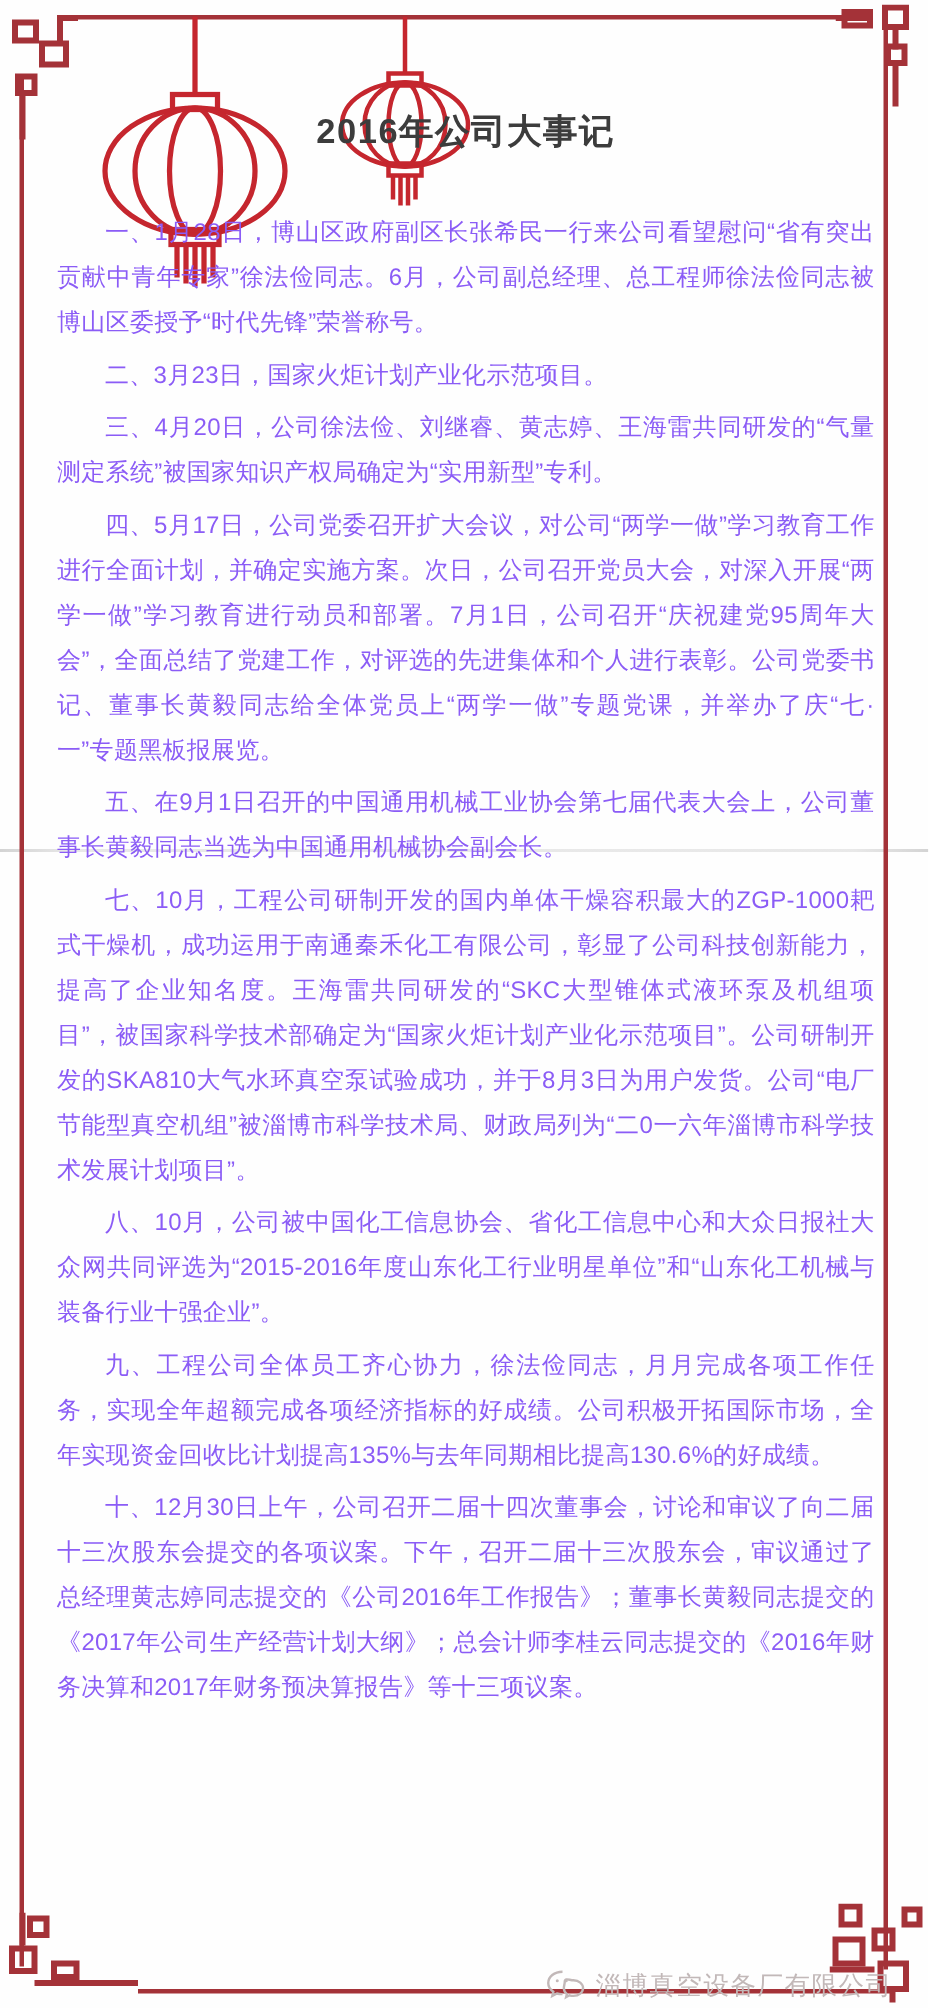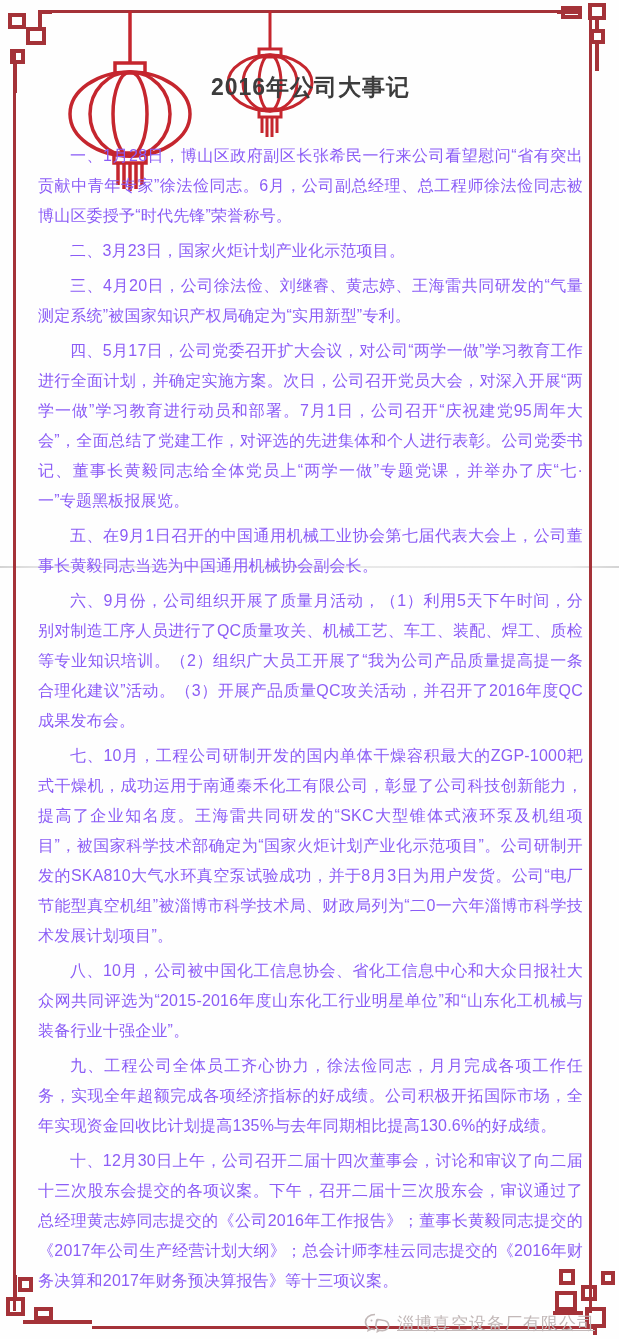--- a/index.html
+++ b/index.html
@@ -41,21 +41,21 @@
     font-size:16px;line-height:30px;
     color:#8b5cf6;
     text-align:justify;
     text-indent:2em;
     letter-spacing:0.2px;
   }
   
   .footer{
     position:absolute;right:24px;bottom:4px;z-index:4;
     display:flex;align-items:center;gap:7px;
-    color:#c2b8b8;font-size:17px;letter-spacing:1px;text-decoration:underline;
+    color:#c2b8b8;font-size:17px;letter-spacing:1px;
   }
 </style>
 </head>
 <body>
 
 <div class="page">
 
   <div class="frame-line line-top"></div>
   <div class="frame-line line-right"></div>
   <div class="frame-line line-left"></div>
@@ -134,21 +134,20 @@
   <div class="seam"></div>
 
   <div class="content">
     <h1 class="title">2016年公司大事记</h1>
     <div class="body">
       <p>一、1月28日，博山区政府副区长张希民一行来公司看望慰问“省有突出贡献中青年专家”徐法俭同志。6月，公司副总经理、总工程师徐法俭同志被博山区委授予“时代先锋”荣誉称号。</p>
       <p>二、3月23日，国家火炬计划产业化示范项目。</p>
       <p>三、4月20日，公司徐法俭、刘继睿、黄志婷、王海雷共同研发的“气量测定系统”被国家知识产权局确定为“实用新型”专利。</p>
       <p>四、5月17日，公司党委召开扩大会议，对公司“两学一做”学习教育工作进行全面计划，并确定实施方案。次日，公司召开党员大会，对深入开展“两学一做”学习教育进行动员和部署。7月1日，公司召开“庆祝建党95周年大会”，全面总结了党建工作，对评选的先进集体和个人进行表彰。公司党委书记、董事长黄毅同志给全体党员上“两学一做”专题党课，并举办了庆“七·一”专题黑板报展览。</p>
       <p>五、在9月1日召开的中国通用机械工业协会第七届代表大会上，公司董事长黄毅同志当选为中国通用机械协会副会长。</p>
-      <p>六、9月份，公司组织开展了质量月活动，（1）利用5天下午时间，分别对制造工序人员进行了QC质量攻关、机械工艺、车工、装配、焊工、质检等专业知识培训。（2）组织广大员工开展了“我为公司产品质量提高提一条合理化建议”活动。（3）开展产品质量QC攻关活动，并召开了2016年度QC成果发布会。</p>
       <p>七、10月，工程公司研制开发的国内单体干燥容积最大的ZGP-1000耙式干燥机，成功运用于南通秦禾化工有限公司，彰显了公司科技创新能力，提高了企业知名度。王海雷共同研发的“SKC大型锥体式液环泵及机组项目”，被国家科学技术部确定为“国家火炬计划产业化示范项目”。公司研制开发的SKA810大气水环真空泵试验成功，并于8月3日为用户发货。公司“电厂节能型真空机组”被淄博市科学技术局、财政局列为“二0一六年淄博市科学技术发展计划项目”。</p>
       <p>八、10月，公司被中国化工信息协会、省化工信息中心和大众日报社大众网共同评选为“2015-2016年度山东化工行业明星单位”和“山东化工机械与装备行业十强企业”。</p>
       <p>九、工程公司全体员工齐心协力，徐法俭同志，月月完成各项工作任务，实现全年超额完成各项经济指标的好成绩。公司积极开拓国际市场，全年实现资金回收比计划提高135%与去年同期相比提高130.6%的好成绩。</p>
       <p>十、12月30日上午，公司召开二届十四次董事会，讨论和审议了向二届十三次股东会提交的各项议案。下午，召开二届十三次股东会，审议通过了总经理黄志婷同志提交的《公司2016年工作报告》；董事长黄毅同志提交的《2017年公司生产经营计划大纲》；总会计师李桂云同志提交的《2016年财务决算和2017年财务预决算报告》等十三项议案。</p>
     </div>
   </div>
 
   <div class="footer">
     <svg width="26" height="22" viewBox="0 0 26 22">
       <g stroke="#c2b8b8" stroke-width="1.6" fill="none">

